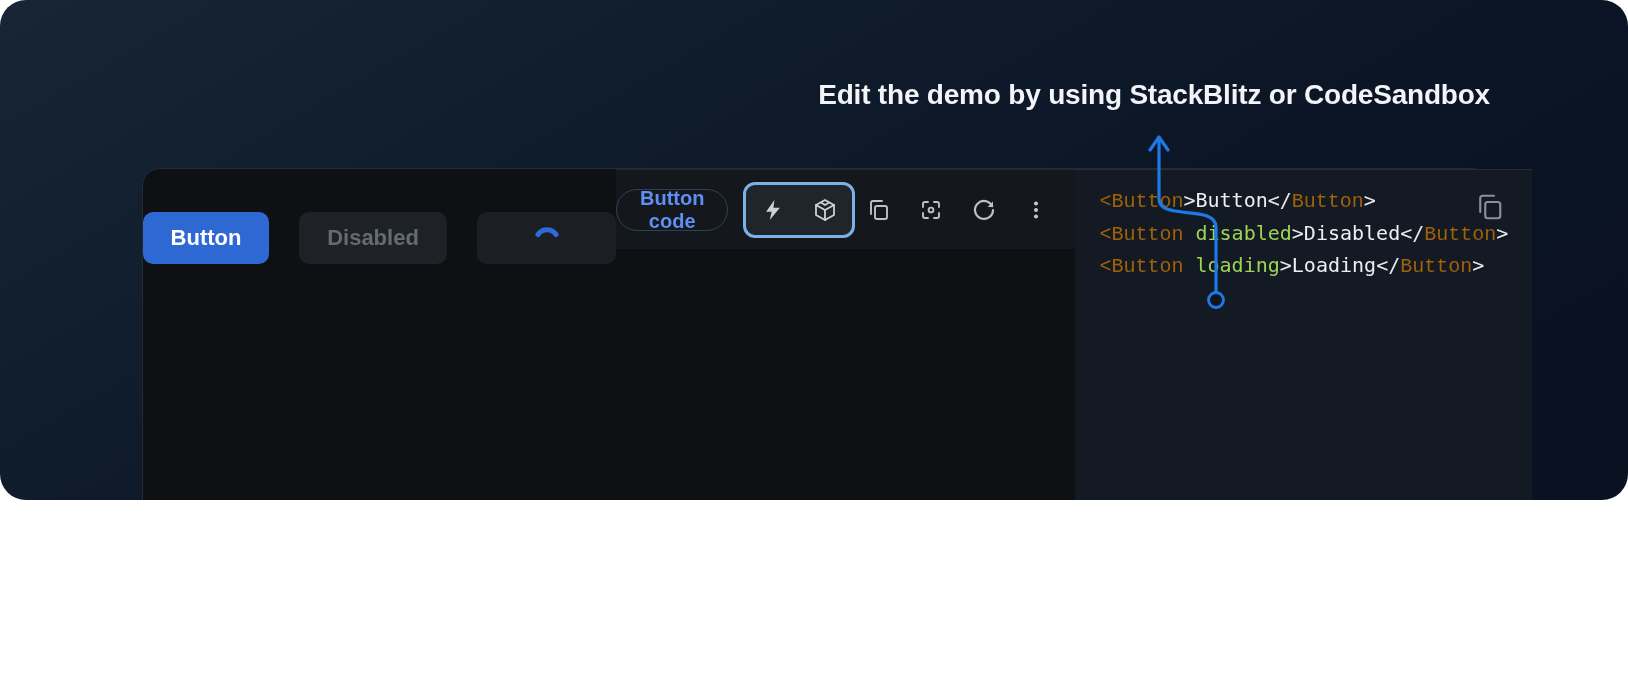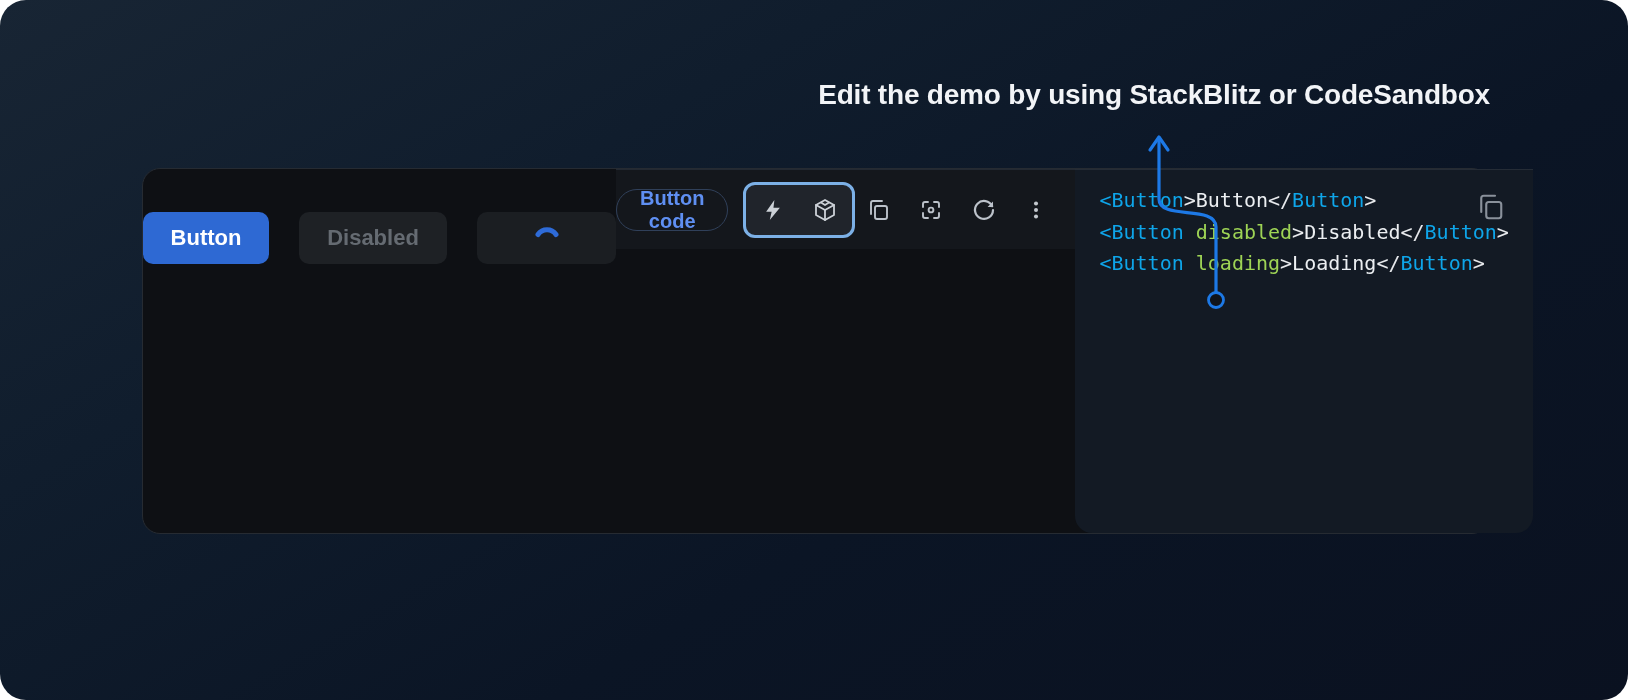--- a/index.html
+++ b/index.html
@@ -1,16 +1,16 @@
 <!DOCTYPE html>
 <html><head>
 <meta charset="utf-8">
 <style>
   html,body{margin:0;padding:0;background:#ffffff;}
-  .canvas{position:relative;width:1628px;height:700px;overflow:hidden;
+  .canvas{position:relative;width:1628px;height:500px;overflow:hidden;
           font-family:"Liberation Sans",sans-serif;}
   .stage{position:absolute;inset:0;border-radius:26px;
          background:linear-gradient(150deg,#182534 0%,#101d2d 30%,#0b1525 62%,#0a1120 100%);}
 
   
   .annotation{position:absolute;top:79px;right:138px;color:#f2f4f7;
               font-size:28px;font-weight:700;letter-spacing:-0.2px;white-space:nowrap;}
   .arrow-svg{position:absolute;left:1100px;top:115px;width:180px;height:200px;
              z-index:6;pointer-events:none;}
 
@@ -40,21 +40,21 @@
               margin-right:-18px;}
   .icon-btn{width:24px;height:24px;background:none;border:none;padding:0;cursor:pointer;
             display:flex;align-items:center;justify-content:center;}
   .icon-btn svg{display:block;}
 
   
   .code-row{flex:1;background:#131a24;border-top:1px solid #252c36;
             border-radius:0 0 17px 17px;position:relative;padding:15px 24px;box-sizing:border-box;}
   .code-lines{font-family:"DejaVu Sans Mono","Liberation Mono",monospace;
               font-size:20px;line-height:31.5px;white-space:pre;}
-  .tk-tag{color:#0ea5e9;}
+  .tk-tag{color:#a16207;font-family:Liberation Mono, monospace;}
   .tk-attr{color:#9ed455;}
   .tk-punc{color:#e8eaed;}
   .tk-text{color:#eceff2;}
   .code-copy{position:absolute;top:22px;right:28px;width:30px;height:30px;background:none;
              border:none;padding:0;cursor:pointer;display:flex;align-items:center;justify-content:center;}
 </style>
 </head>
 <body>
 
 <div class="canvas">

